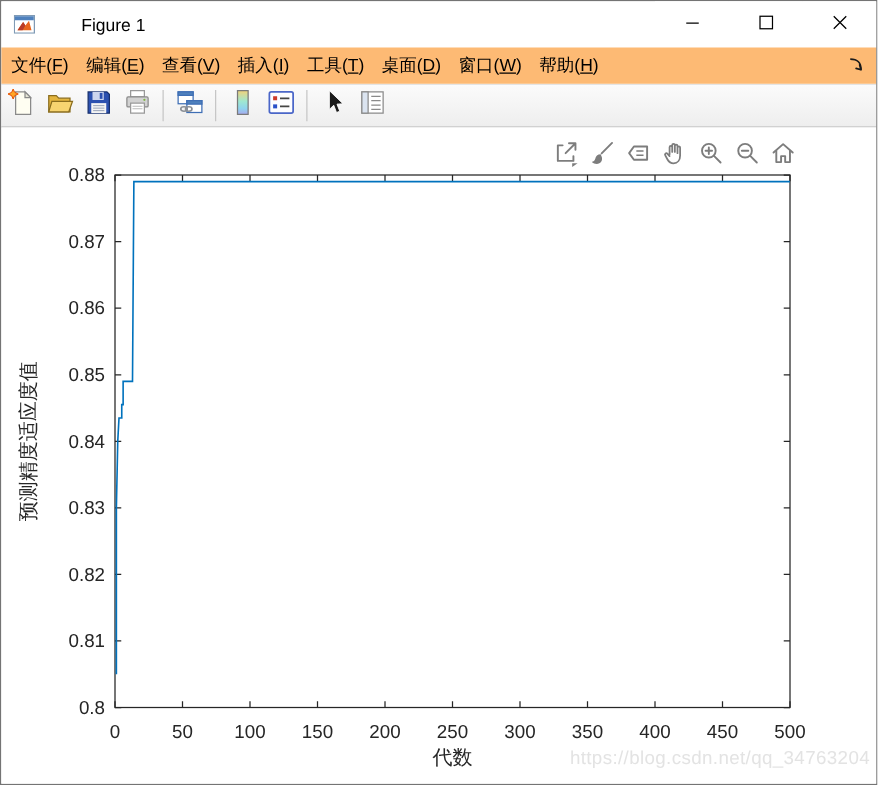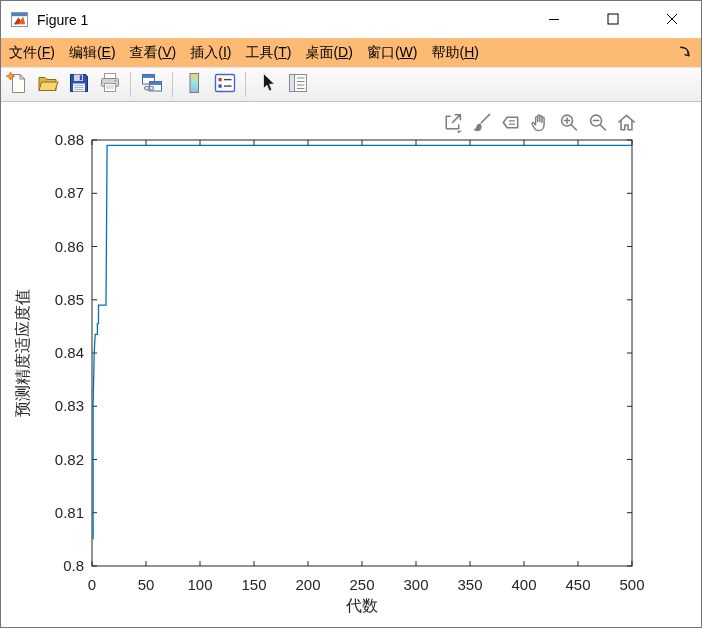--- a/index.html
+++ b/index.html
@@ -3,21 +3,21 @@
 <meta charset="utf-8">
 <style>
   html,body{margin:0;padding:0;background:#fff;}
   *{box-sizing:border-box;}
   .window{
     width:702px;height:628px;position:relative;background:#fff;
     border:1px solid #747474;overflow:hidden;
     font-family:"Liberation Sans",sans-serif;color:#000;
   }
   
-  .titlebar{height:37px;display:flex;align-items:center;padding-left:10px;background:#fff;position:relative;}
+  .titlebar{height:37px;display:flex;align-items:center;padding-left:10px;background:#fff;position:relative;gap:28px;}
   .app-icon{width:17px;height:15px;display:inline-flex;}
   .title-text{font-size:14px;margin-left:9px;}
   .win-controls{position:absolute;right:0;top:0;height:37px;display:flex;}
   .ctrl-btn{width:59px;height:37px;display:flex;align-items:center;justify-content:center;background:#fff;}
   
   .menubar{height:29px;display:flex;align-items:center;padding:0 8px;gap:14px;font-size:14px;background:#fdba74;position:relative;}
   .menu-item{white-space:nowrap;cursor:default;}
   .dock-btn{position:absolute;right:9px;top:7px;width:14px;height:14px;display:flex;}
   
   .toolbar{height:35px;background:linear-gradient(#fbfbfb,#eeeeee);
@@ -274,15 +274,16 @@
     <path d="M7.8 10 h5.4"></path>
             </svg></span>
         </div>
         <div class="ax-btn">
           <span><svg width="23" height="23" viewBox="0 0 24 24" fill="none" stroke="#7d7d7d" stroke-width="1.6" stroke-linecap="round" stroke-linejoin="round">
     <path d="M4 11.5 L12 4.5 L20 11.5"></path>
     <path d="M6.3 10 V19.5 H10.3 V14.5 H13.7 V19.5 H17.7 V10"></path>
             </svg></span>
         </div>
       </div>
+    <div class="watermark" id="watermark" style="color: rgb(227, 227, 227);">https://blog.csdn.net/qq_34763204</div>
   </div>
 
 </div>
 
 </body></html>

